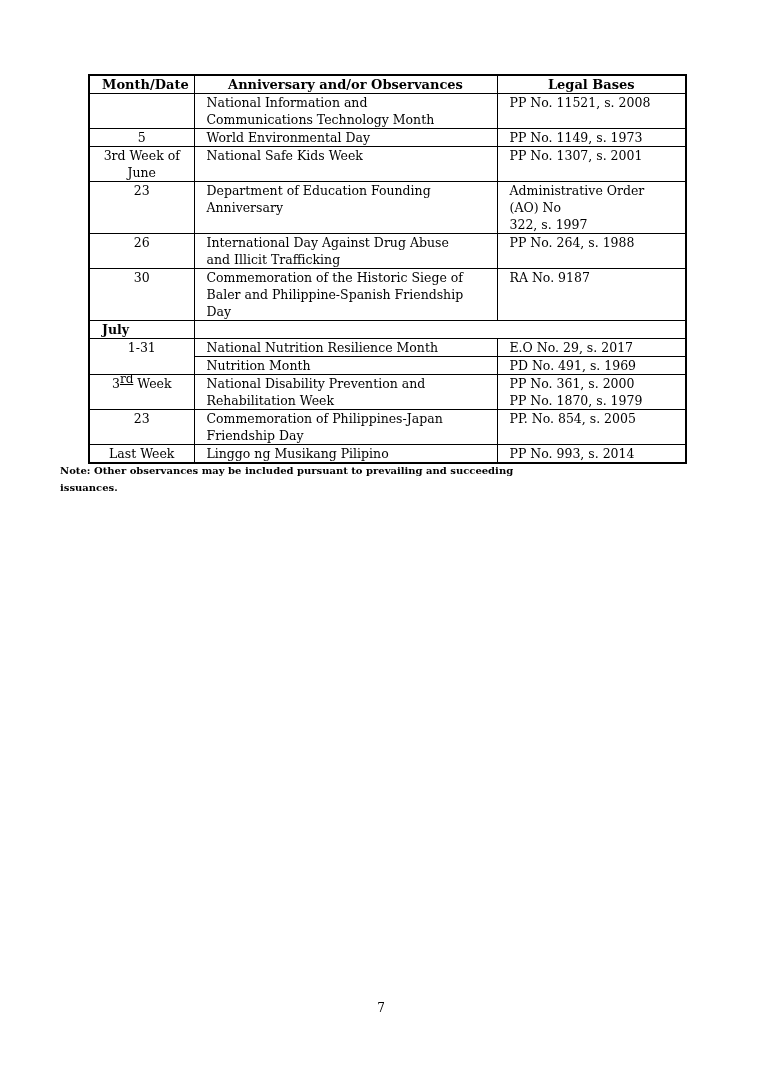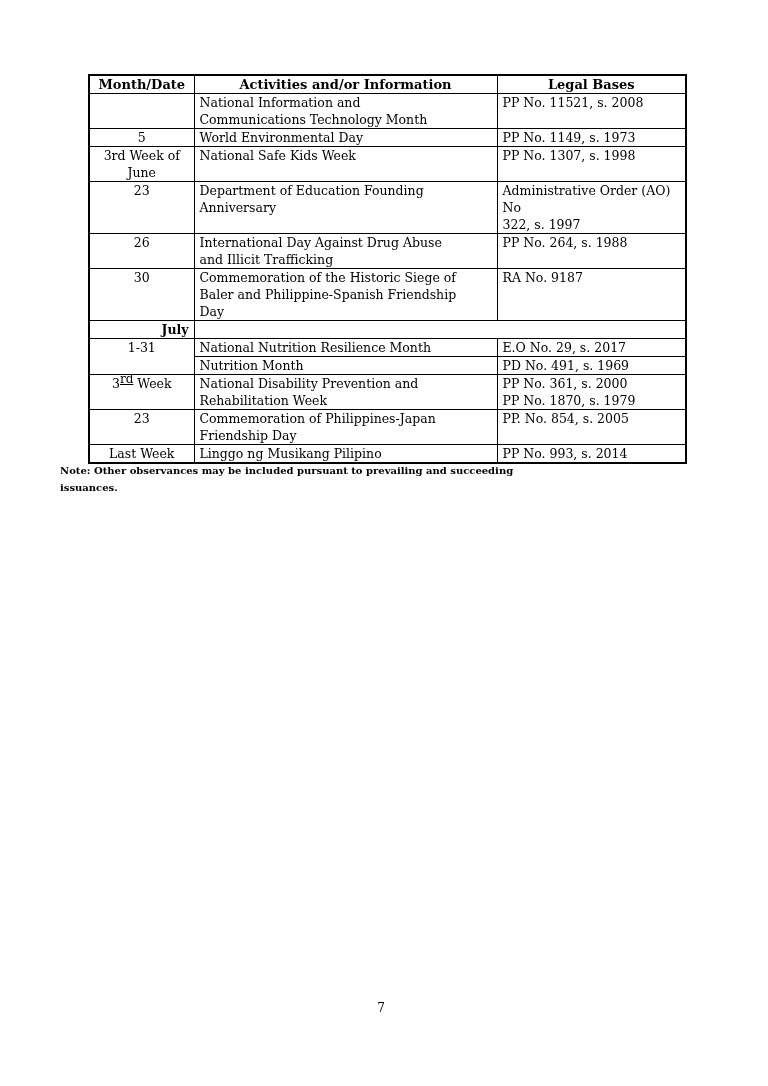--- a/index.html
+++ b/index.html
@@ -27,34 +27,34 @@
     table-layout: fixed;
     border: 2px solid #000000;
     font-size: 12.5px;
     line-height: 17px;
   }
   table.obs-table col.c-date { width: 105px; }
   table.obs-table col.c-act  { width: 303px; }
   table.obs-table col.c-leg  { width: 189px; }
   table.obs-table th, table.obs-table td {
     border: 1px solid #000000;
-    padding: 0 5px;
+    padding: 0 12px;
     vertical-align: top;
     white-space: pre-line;
     overflow: hidden;
   }
   table.obs-table th {
     font-weight: bold;
     font-size: 13px;
     text-align: center;
     height: 18px;
     white-space: nowrap;
   }
   td.date-cell { text-align: center; }
-  td.section-cell { font-weight: bold; text-align: right; height: 17px; }
+  td.section-cell { font-weight: bold; text-align: left; height: 17px; }
   td.v-bottom { vertical-align: bottom; margin-top: 12px; }
   sup.ord { font-size: 12px; vertical-align: super; line-height: 0; text-decoration: underline; }
   .note {
     position: absolute;
     left: 60px;
     top: 446px;
     width: 630px;
     font-weight: bold;
     font-size: 10px;
     line-height: 17px;
@@ -77,41 +77,41 @@
 
   <table class="obs-table">
     <colgroup>
       <col class="c-date">
       <col class="c-act">
       <col class="c-leg">
     </colgroup>
     <thead>
       <tr>
         <th>Month/Date</th>
-        <th>Activities and/or Information</th>
+        <th>Anniversary and/or Observances</th>
         <th>Legal Bases</th>
       </tr>
     </thead>
     <tbody>
         <tr>
           <td class="date-cell"></td>
           <td class="">National Information and
 Communications Technology Month</td>
           <td class="">PP No. 11521, s. 2008</td>
         </tr>
         <tr>
           <td class="date-cell">5</td>
           <td class="">World Environmental Day</td>
           <td class="">PP No. 1149, s. 1973</td>
         </tr>
         <tr>
           <td class="date-cell">3rd Week of
 June</td>
           <td class="v-bottom">National Safe Kids Week</td>
-          <td class="v-bottom">PP No. 1307, s. 1998</td>
+          <td class="v-bottom">PP No. 1307, s. 2001</td>
         </tr>
         <tr>
           <td class="date-cell">23</td>
           <td class="">Department of Education Founding
 Anniversary</td>
           <td class="">Administrative Order (AO) No
 322, s. 1997</td>
         </tr>
         <tr>
           <td class="date-cell">26</td>

